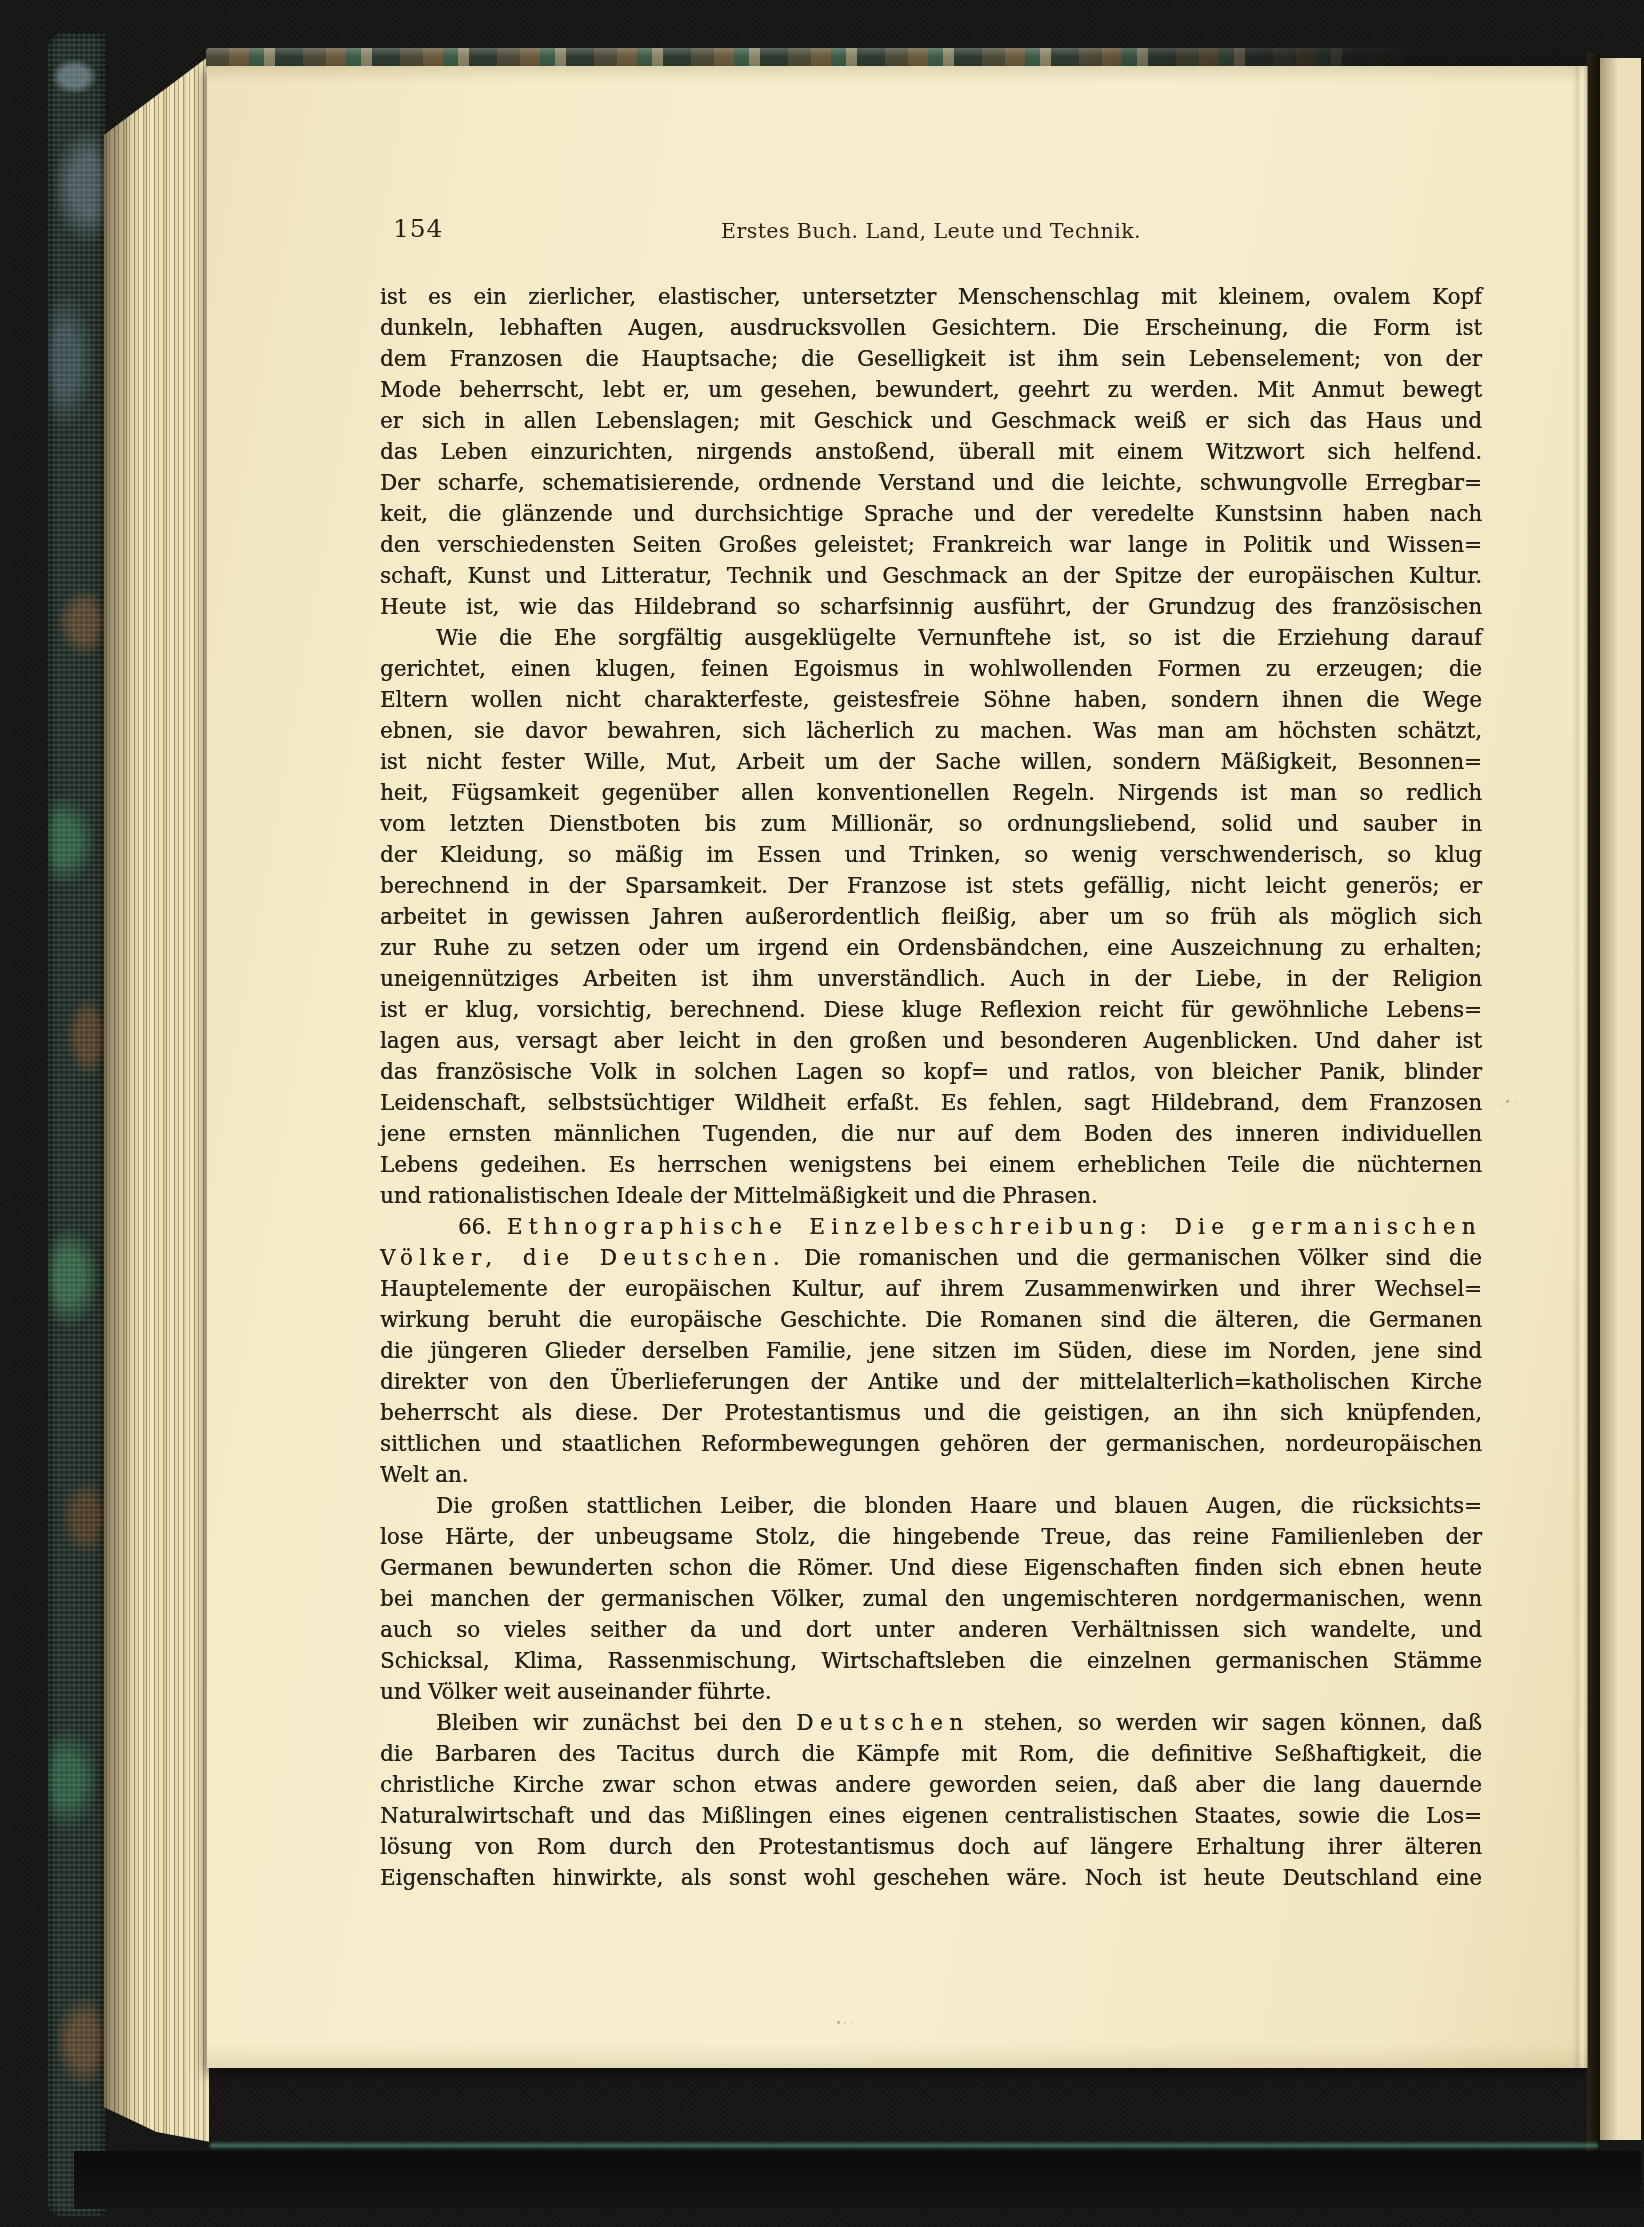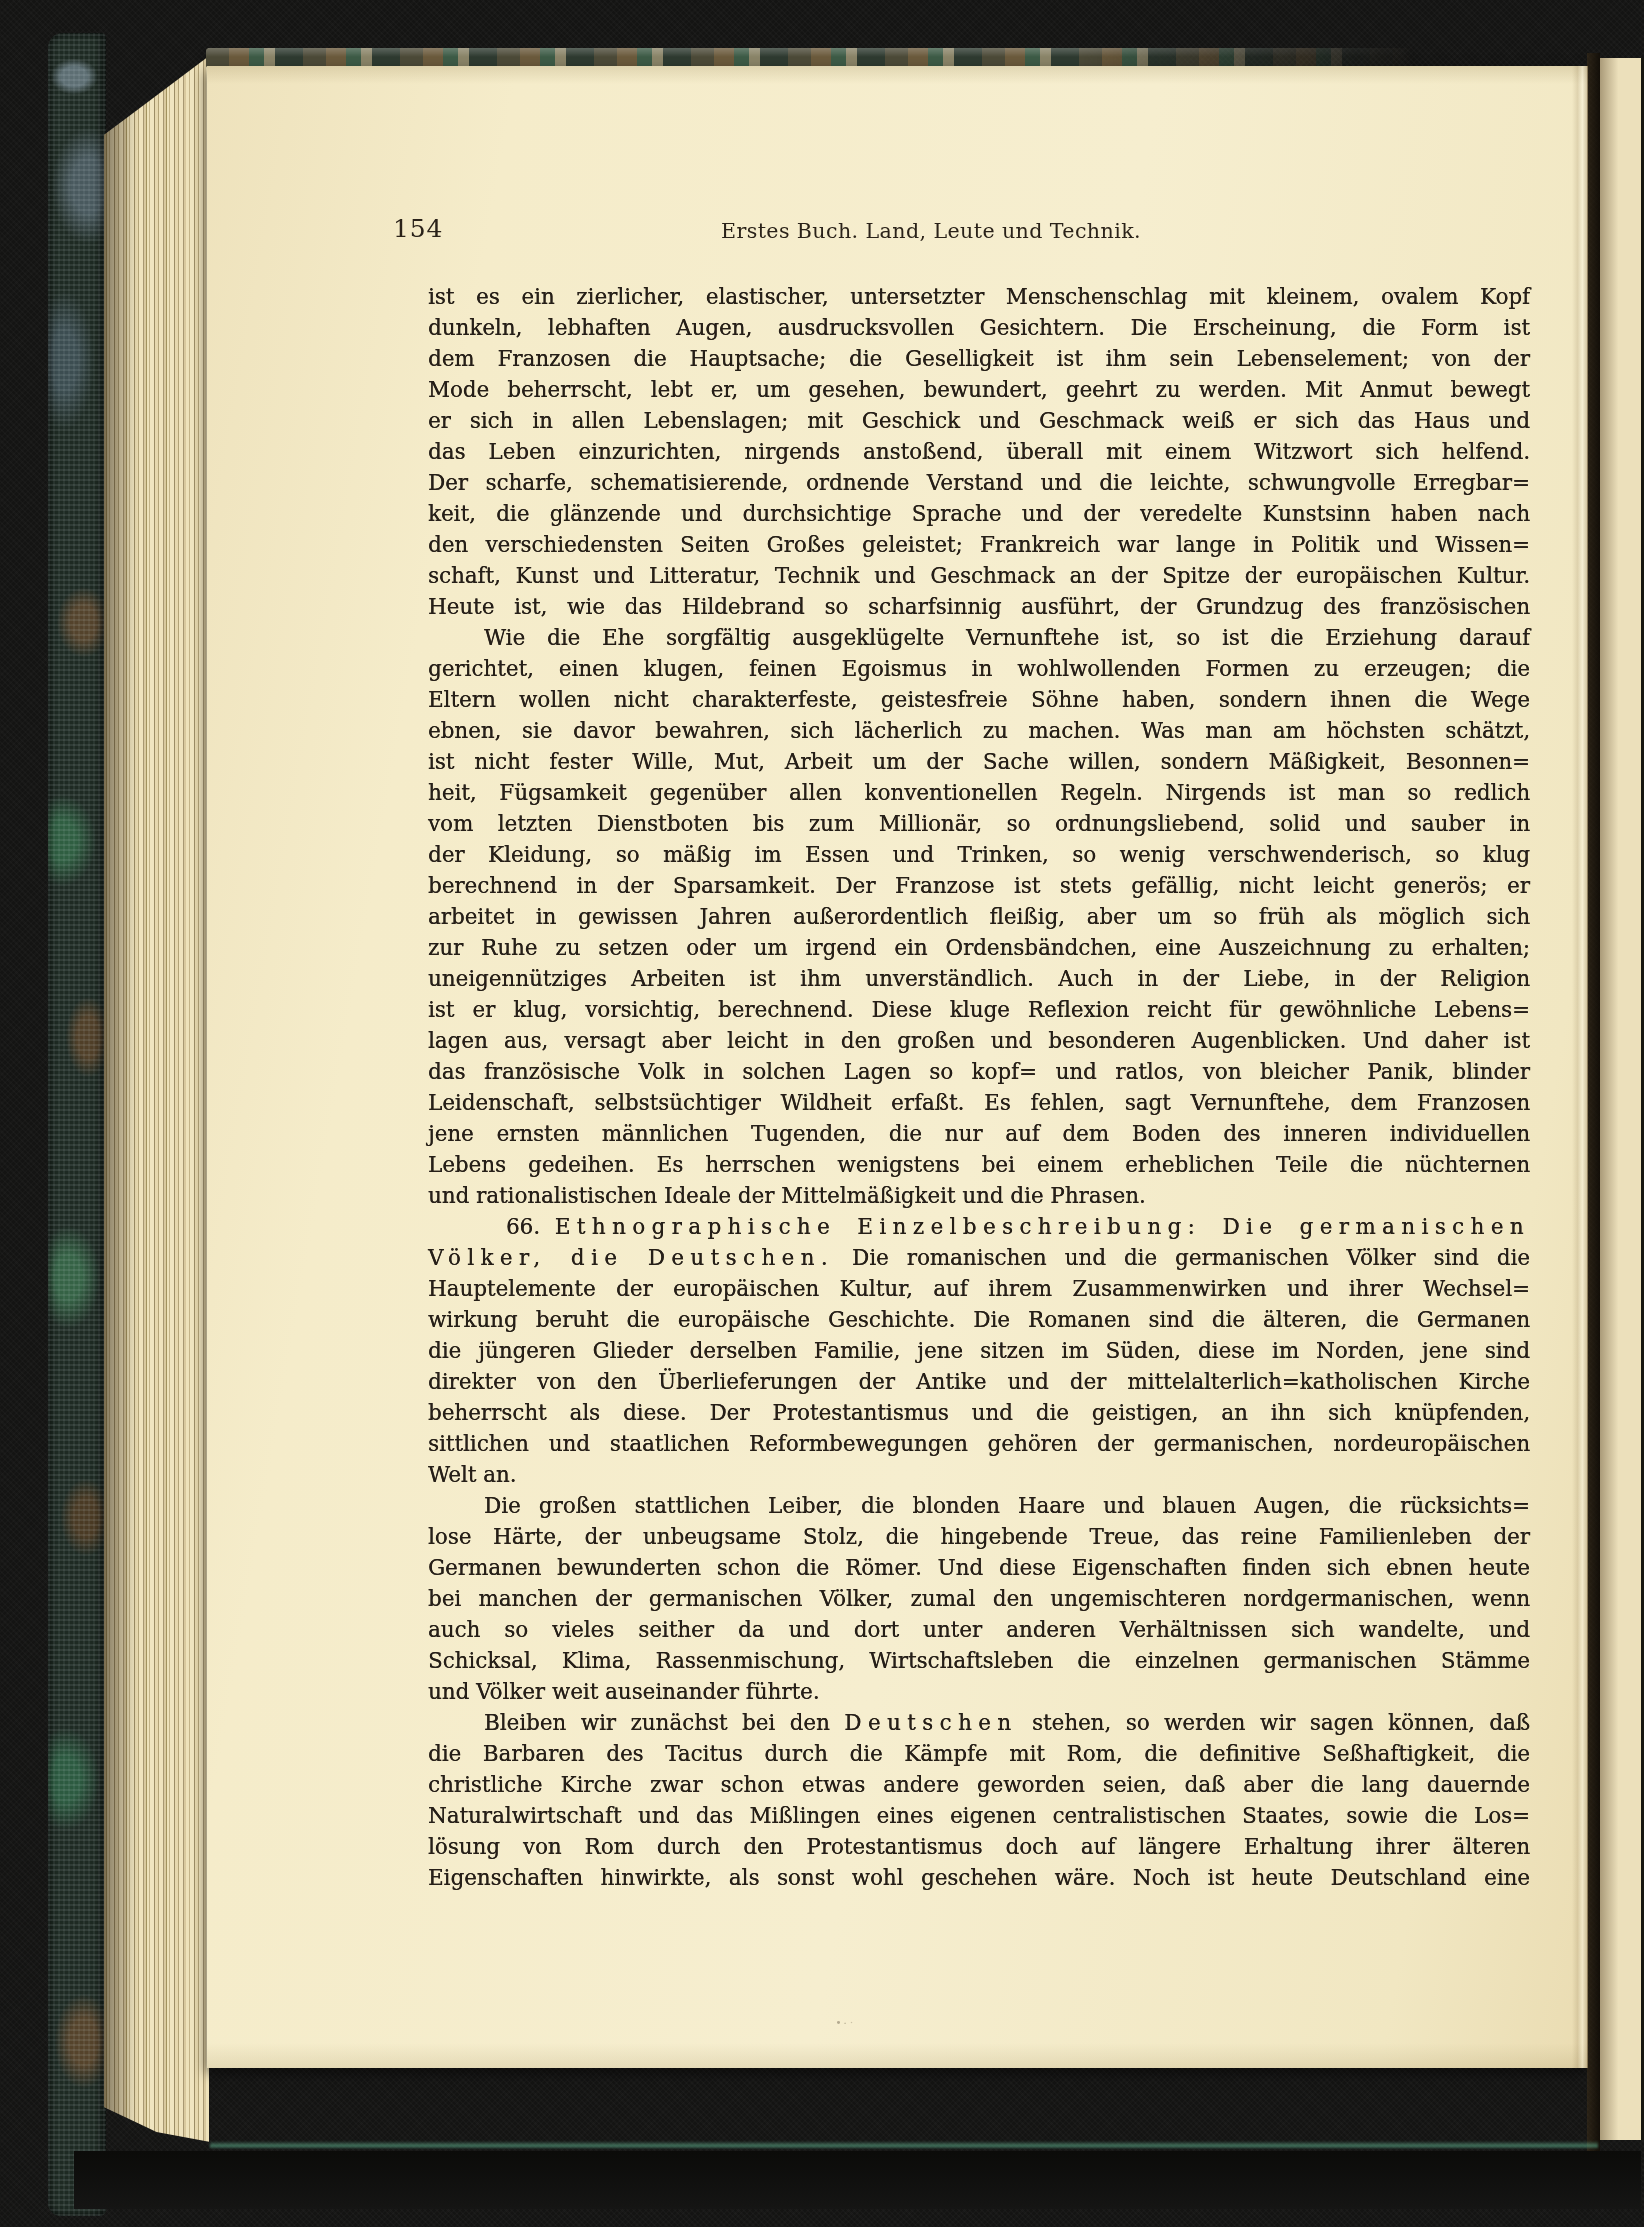--- a/index.html
+++ b/index.html
@@ -83,21 +83,20 @@
     position:absolute;left:186px;top:148px;
     font-size:25px;letter-spacing:0.8px;color:#2a2219;
   }
   .runhead{
     position:absolute;left:173px;top:153px;width:1102px;
     text-align:center;font-size:20.6px;letter-spacing:0.4px;color:#2a2219;
   }
   .text-block{
     position:absolute;left:173px;top:215px;width:1102px;
     font-size:21.4px;
-    margin-left:48px;
   }
   .line{
     height:31px;line-height:31px;white-space:normal;
     text-align:justify;text-align-last:justify;
     text-shadow:0.2px 0 0 currentColor; 
   }
   .line.flush{text-align:left;text-align-last:left;}
   .line.indent{text-indent:56px;}
   .line.indent-wide{text-indent:78px;}
   .sp{letter-spacing:.30em;}
@@ -162,21 +161,21 @@
       <div class="line">heit, Fügsamkeit gegenüber allen konventionellen Regeln.  Nirgends ist man so redlich</div>
       <div class="line">vom letzten Dienstboten bis zum Millionär, so ordnungsliebend, solid und sauber in</div>
       <div class="line">der Kleidung, so mäßig im Essen und Trinken, so wenig verschwenderisch, so klug</div>
       <div class="line">berechnend in der Sparsamkeit.  Der Franzose ist stets gefällig, nicht leicht generös; er</div>
       <div class="line">arbeitet in gewissen Jahren außerordentlich fleißig, aber um so früh als möglich sich</div>
       <div class="line">zur Ruhe zu setzen oder um irgend ein Ordensbändchen, eine Auszeichnung zu erhalten;</div>
       <div class="line">uneigennütziges Arbeiten ist ihm unverständlich.  Auch in der Liebe, in der Religion</div>
       <div class="line">ist er klug, vorsichtig, berechnend.  Diese kluge Reflexion reicht für gewöhnliche Lebens=</div>
       <div class="line">lagen aus, versagt aber leicht in den großen und besonderen Augenblicken. Und daher ist</div>
       <div class="line">das französische Volk in solchen Lagen so kopf= und ratlos, von bleicher Panik, blinder</div>
-      <div class="line">Leidenschaft, selbstsüchtiger Wildheit erfaßt.  Es fehlen, sagt Vernunftehe, dem Franzosen</div>
+      <div class="line">Leidenschaft, selbstsüchtiger Wildheit erfaßt.  Es fehlen, sagt Hildebrand, dem Franzosen</div>
       <div class="line">jene ernsten männlichen Tugenden, die nur auf dem Boden des inneren individuellen</div>
       <div class="line">Lebens gedeihen.  Es herrschen wenigstens bei einem erheblichen Teile die nüchternen</div>
       <div class="line flush">und rationalistischen Ideale der Mittelmäßigkeit und die Phrasen.</div>
       <div class="line indent-wide"><span>66. </span><span class="sp">Ethnographische Einzelbeschreibung: Die germanischen</span></div>
       <div class="line"><span class="sp">Völker, die Deutschen.</span><span>  Die romanischen und die germanischen Völker sind die</span></div>
       <div class="line">Hauptelemente der europäischen Kultur, auf ihrem Zusammenwirken und ihrer Wechsel=</div>
       <div class="line">wirkung beruht die europäische Geschichte.  Die Romanen sind die älteren, die Germanen</div>
       <div class="line">die jüngeren Glieder derselben Familie, jene sitzen im Süden, diese im Norden, jene sind</div>
       <div class="line">direkter von den Überlieferungen der Antike und der mittelalterlich=katholischen Kirche</div>
       <div class="line">beherrscht als diese.  Der Protestantismus und die geistigen, an ihn sich knüpfenden,</div>

